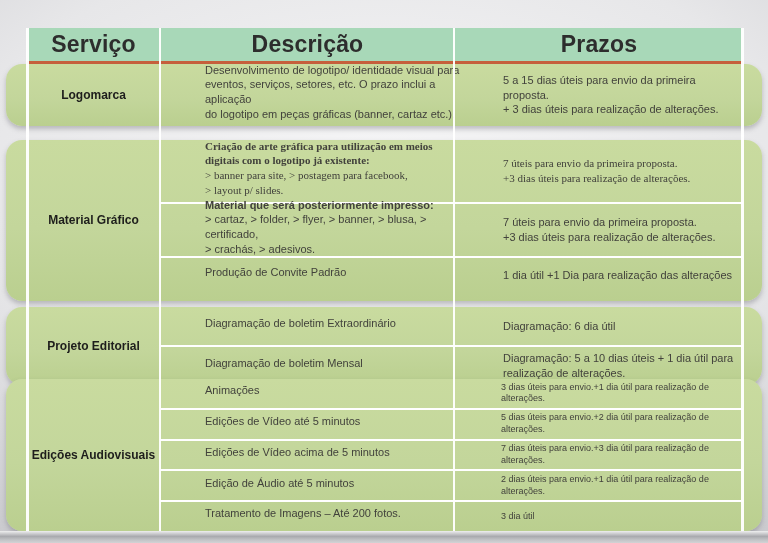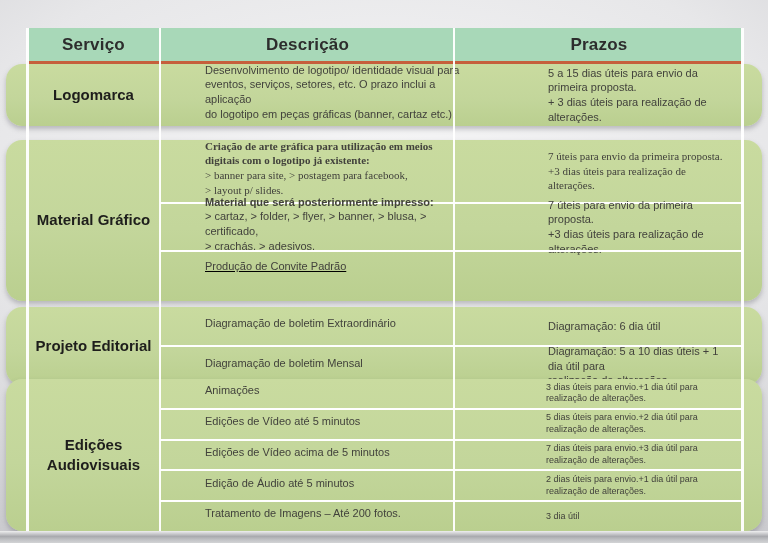--- a/index.html
+++ b/index.html
@@ -13,21 +13,21 @@
     background:radial-gradient(ellipse 120% 95% at 50% 32%, #f6f6f7 0%, #e7e7e9 45%, #cdcdd1 78%, #b9b9be 100%);
   }
   
   .thead{
     position:absolute;left:27px;top:28px;width:716px;height:33px;
     background:#a8d8b8;border-bottom:3px solid #c8603c;
     display:flex;
   }
   .th{
     display:flex;align-items:center;justify-content:center;
-    font-size:17px;font-weight:600;color:#2d2d2d;letter-spacing:.2px;
+    font-size:23px;font-weight:600;color:#2d2d2d;letter-spacing:.2px;
   }
   .th1{width:133px;}
   .th2{width:295px;}
   .th3{width:288px;}
 
   
   .group{
     position:absolute;left:6px;width:756px;
     background:linear-gradient(180deg,#c9db9f 0%, #c3d69b 55%, #bacf8f 100%);
     border-radius:16px;
@@ -35,36 +35,36 @@
     display:flex;box-sizing:border-box;
   }
   .g1{top:64px;height:62px;}
   .g2{top:140px;height:161px;}
   .g3{top:307px;height:78px;}
   .g4{top:379px;height:152px;}
 
   .g-label{
     width:154px;box-sizing:border-box;padding-left:21px;flex:none;
     display:flex;align-items:center;justify-content:center;text-align:center;
-    font-size:15px;font-weight:600;color:#1e1e1c;line-height:1.35;
+    font-size:12px;font-weight:600;color:#1e1e1c;line-height:1.35;
   }
   .g-rows{flex:1;display:flex;flex-direction:column;box-sizing:border-box;padding-right:19px;}
   .g-row{display:flex;flex:1;box-sizing:border-box;min-height:0;}
   .g-row + .g-row{border-top:2px solid #fff;}
   .g2 .g-row:nth-child(1){flex:none;height:62px;font-family:Liberation Serif, serif;}
-  .g2 .g-row:nth-child(2){flex:none;height:48px;align-items:center;}
-  .g2 .g-row:nth-child(3){flex:none;height:37px;text-decoration:underline;}
+  .g2 .g-row:nth-child(2){flex:none;height:54px;align-items:center;}
+  .g2 .g-row:nth-child(3){flex:none;height:37px;}
 
   .cell{
     display:flex;flex-direction:column;justify-content:center;
     box-sizing:border-box;min-height:0;
     font-size:11px;color:#42423c;line-height:1.32;
   }
   .desc{width:295px;flex:none;padding:4px 10px 10px 13px;margin-left:32px;}
-  .prazo{flex:1;padding:4px 8px 4px 16px;white-space:pre-line;margin-left:45px;}
+  .prazo{flex:1;padding:4px 8px 4px 16px;white-space:pre-line;}
   .desc .b{font-weight:700;white-space:pre-line;display:block;}
   .desc .n{white-space:pre-line;display:block;}
   .g4 .prazo{font-size:9px;padding-left:14px;}
 
   
   .vline{
     position:absolute;top:28px;height:503px;width:2px;
     background:rgba(255,255,255,.96);
   }
   .vl1{left:26px;width:3px;}
@@ -124,20 +124,21 @@
           <span class="n">&gt; cartaz, &gt; folder, &gt; flyer, &gt; banner, &gt; blusa, &gt; certificado,
 &gt; crachás, &gt; adesivos.</span>
         </div>
         <div class="cell prazo">7 úteis para envio da primeira proposta.
 +3 dias úteis para realização de alterações.</div>
       </div>
       <div class="g-row">
         <div class="cell desc">
           <span class="n">Produção de Convite Padrão</span>
         </div>
+        <div class="cell prazo">1 dia útil +1 Dia para realização das alterações</div>
       </div>
     </div>
   </div>
 
   <div class="group g3">
     <div class="g-label">Projeto
 Editorial</div>
     <div class="g-rows">
       <div class="g-row">
         <div class="cell desc">

